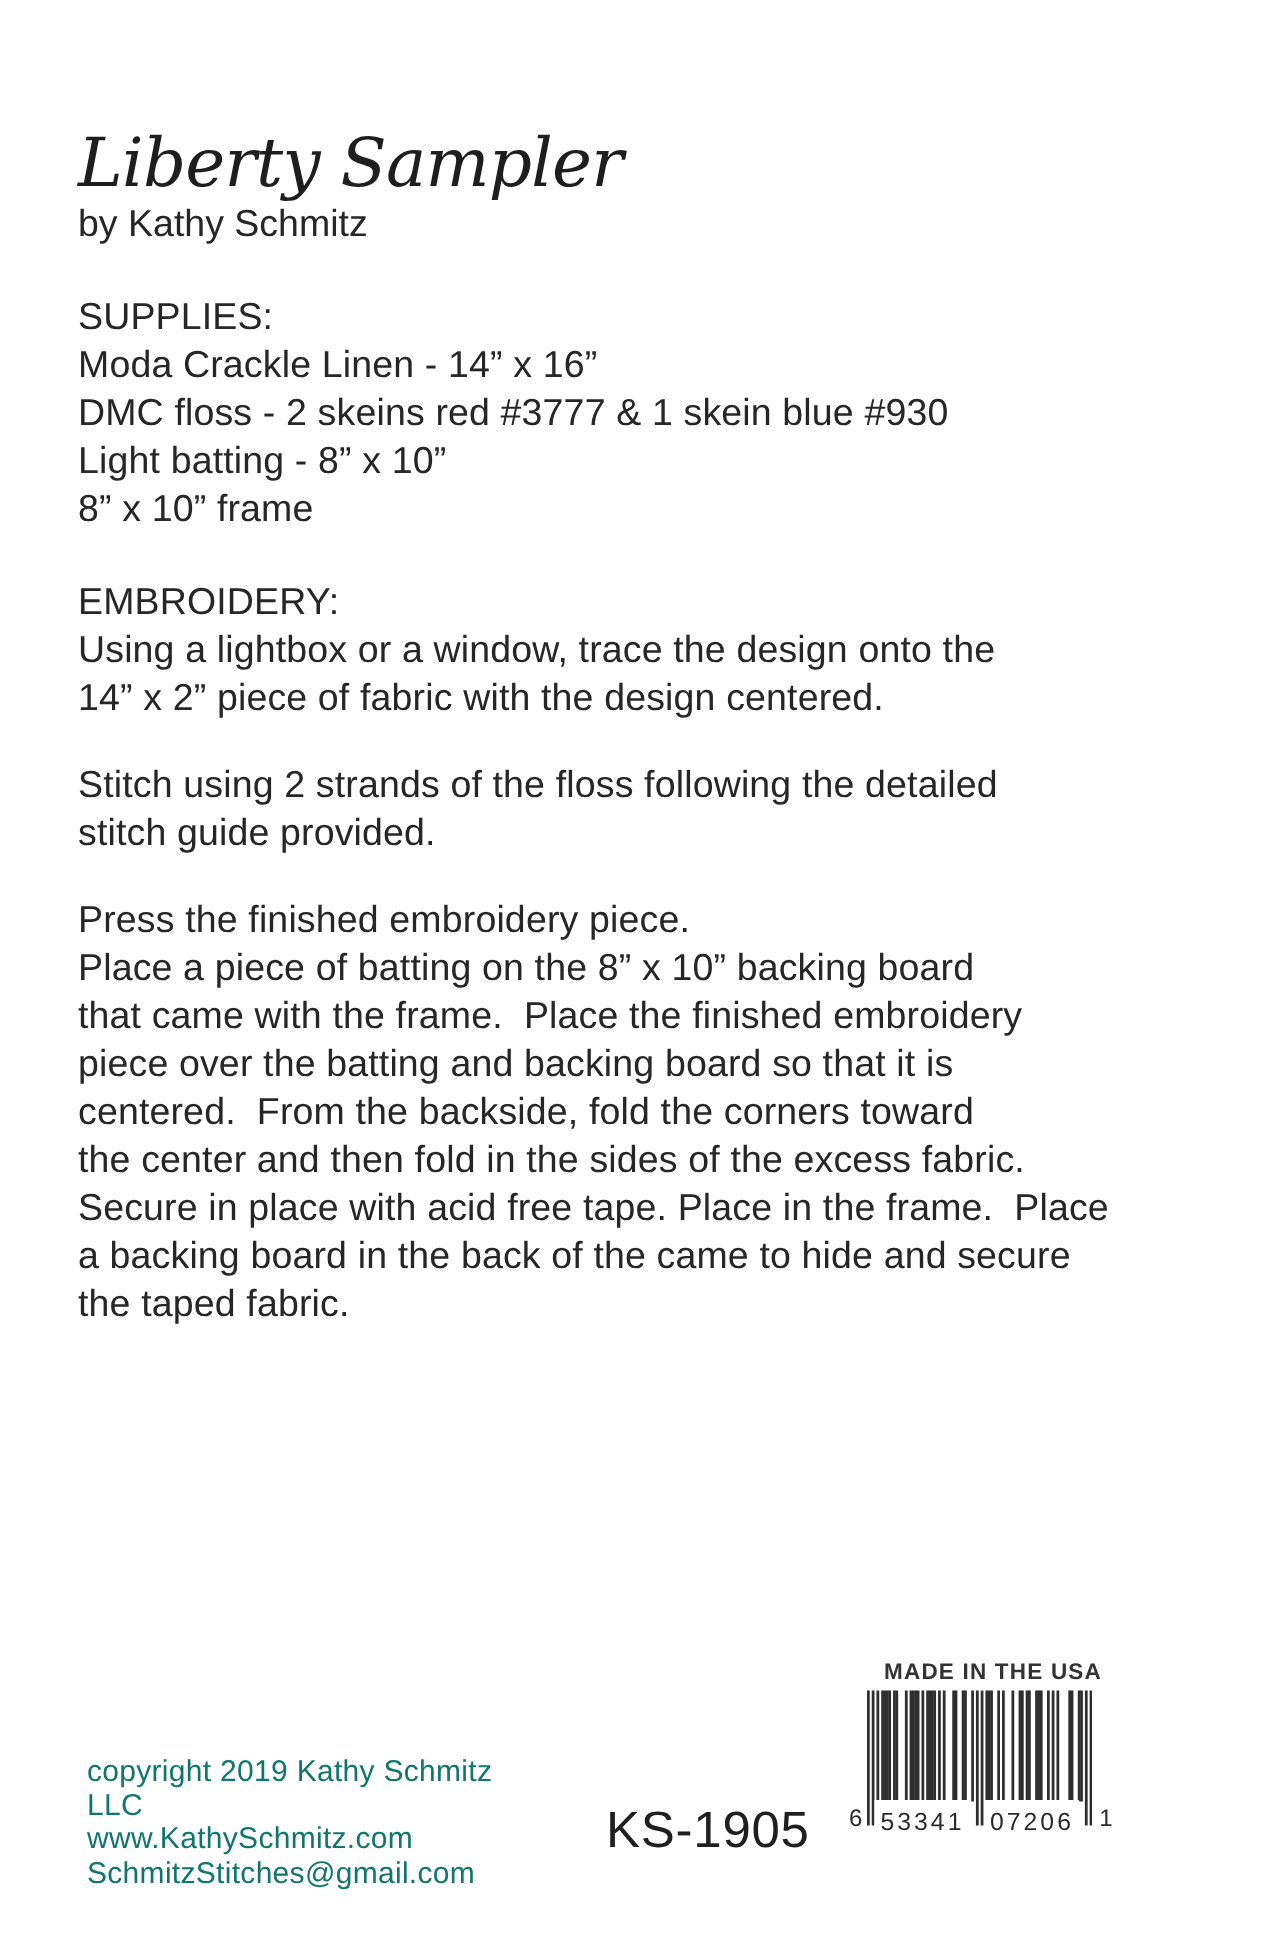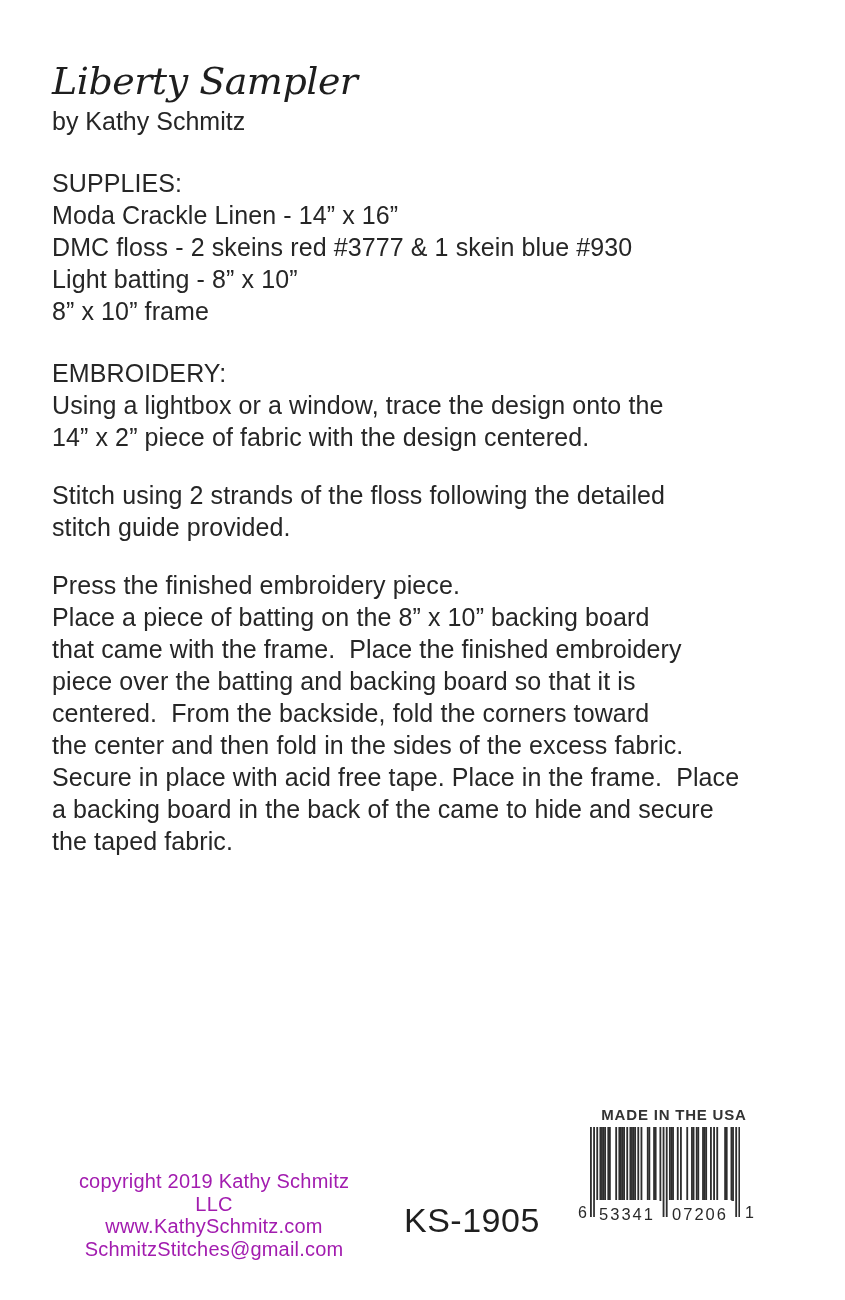--- a/index.html
+++ b/index.html
@@ -17,24 +17,25 @@
   }
   .content {
     position: absolute;
     left: 52px; top: 58px;
     width: 770px;
   }
   .doc-title {
     font-family: "DejaVu Serif", "Liberation Serif", serif;
     font-style: italic;
     font-weight: 500;
-    font-size: 38px;
+    font-size: 45px;
     line-height: 46px;
     letter-spacing: -0.5px;
     color: #1e1e1e;
+    margin-top: 28px;
   }
   .byline, .fits-line {
     font-size: 25px;
     line-height: 31px;
     color: #262626;
   }
   .byline { margin-top: 2px; }
   .text-block { margin-top: 30px; }
   .text-block.tight { margin-top: 26px; }
   .line, .section-header {
@@ -42,36 +43,36 @@
     line-height: 32px;
     white-space: pre-wrap;
     color: #262626;
     letter-spacing: 0.1px;
   }
   
   .copyright {
     position: absolute;
     left: 58px; top: 1170px;
     width: 312px;
-    text-align: center;
+    text-align: left;
     font-size: 20px;
     line-height: 22.5px;
-    color: #a21caf;
+    color: #0f766e;
     letter-spacing: 0.2px;
   }
   .product-code {
     position: absolute;
     left: 404px; top: 1201px;
     font-size: 34px;
     letter-spacing: 0.5px;
     color: #1f1f1f;
   }
   .barcode-block {
     position: absolute;
-    left: 578px; top: 1106px;
+    left: 566px; top: 1106px;
     width: 200px;
   }
   .made-in {
     margin-left: 20px;
     width: 152px;
     text-align: center;
     font-size: 15px;
     font-weight: bold;
     letter-spacing: 0.8px;
     color: #333333;

